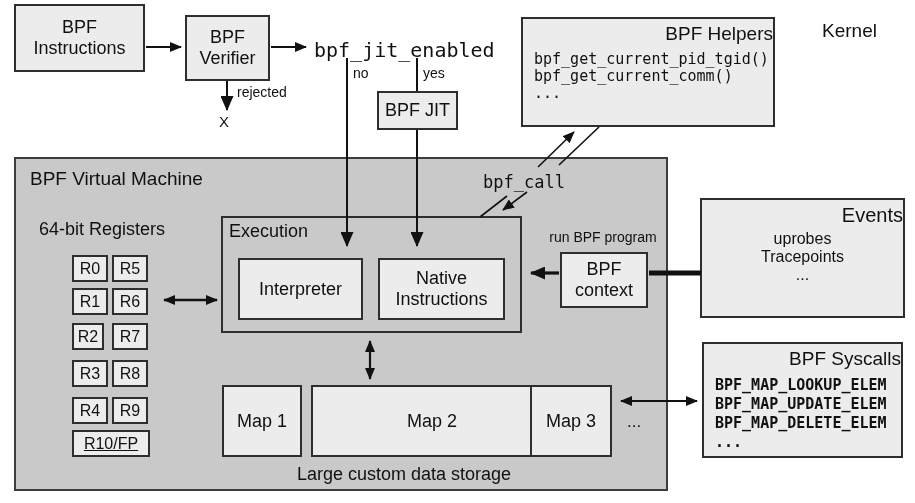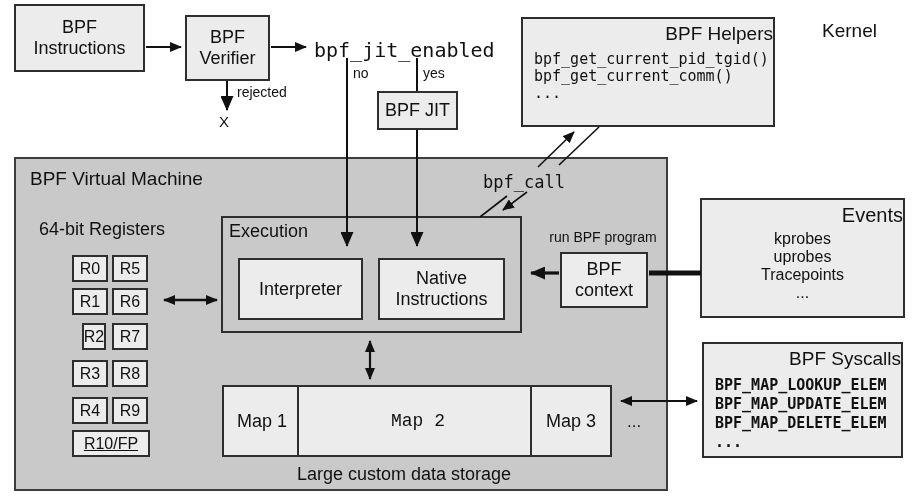--- a/index.html
+++ b/index.html
@@ -65,47 +65,46 @@
       <div>bpf_get_current_comm()</div>
       <div>...</div>
     </div>
   </div>
 
   <div class="lbl" style="left:39px;top:219px;font-size:18px;">64-bit Registers</div>
   <div class="reg" style="left:72px;top:255px;width:36px;">R0</div>
   <div class="reg" style="left:112px;top:255px;width:36px;">R5</div>
   <div class="reg" style="left:72px;top:288px;width:36px;">R1</div>
   <div class="reg" style="left:112px;top:288px;width:36px;">R6</div>
-  <div class="reg" style="left:82px;top:323px;width:24px;">R2</div>
+  <div class="reg" style="left:72px;top:323px;width:32px;">R2</div>
   <div class="reg" style="left:112px;top:323px;width:36px;">R7</div>
   <div class="reg" style="left:72px;top:360px;width:36px;">R3</div>
   <div class="reg" style="left:112px;top:360px;width:36px;">R8</div>
   <div class="reg" style="left:72px;top:397px;width:36px;">R4</div>
   <div class="reg" style="left:112px;top:397px;width:36px;">R9</div>
   <div class="reg" style="left:72px;top:430px;width:78px;text-decoration:underline;">R10/FP</div>
 
   <div class="abs execbox" style="left:221px;top:216px;width:301px;height:117px;"></div>
   <div class="lbl" style="left:229px;top:221px;font-size:18px;">Execution</div>
   <div class="abs box" style="left:238px;top:258px;width:125px;height:62px;">Interpreter</div>
   <div class="abs box" style="left:378px;top:258px;width:127px;height:62px;padding:0 6px;">Native Instructions</div>
 
   <div class="lbl mono" style="left:483px;top:172px;font-size:17px;">bpf_call</div>
   <div class="lbl" style="left:540px;top:229px;width:126px;font-size:14px;text-align:center;">run BPF program</div>
   <div class="abs box" style="left:560px;top:252px;width:88px;height:56px;padding:0 10px;">BPF context</div>
 
   <div class="abs box" style="left:222px;top:385px;width:80px;height:72px;">Map 1</div>
-  <div class="abs box" style="left:297px;top:385px;width:242px;height:72px;font-family:Liberation Mono, monospace;">Map 2</div>
+  <div class="abs box" style="left:311px;top:385px;width:242px;height:72px;">Map 2</div>
   <div class="abs box" style="left:530px;top:385px;width:82px;height:72px;">Map 3</div>
   <div class="lbl" style="left:627px;top:412px;font-size:17px;">...</div>
   <div class="lbl" style="left:297px;top:464px;font-size:18px;">Large custom data storage</div>
 
   <div class="abs panel" style="left:700px;top:198px;width:205px;height:120px;">
     <div class="ptitle" style="font-size:20px;">Events</div>
     <div class="items-center">
-      <div>kprobes</div>
       <div>uprobes</div>
       <div>Tracepoints</div>
       <div>...</div>
     </div>
   </div>
 
   <div class="abs panel" style="left:702px;top:342px;width:201px;height:116px;">
     <div class="ptitle">BPF Syscalls</div>
     <div class="items-mono bold">
       <div>BPF_MAP_LOOKUP_ELEM</div>

